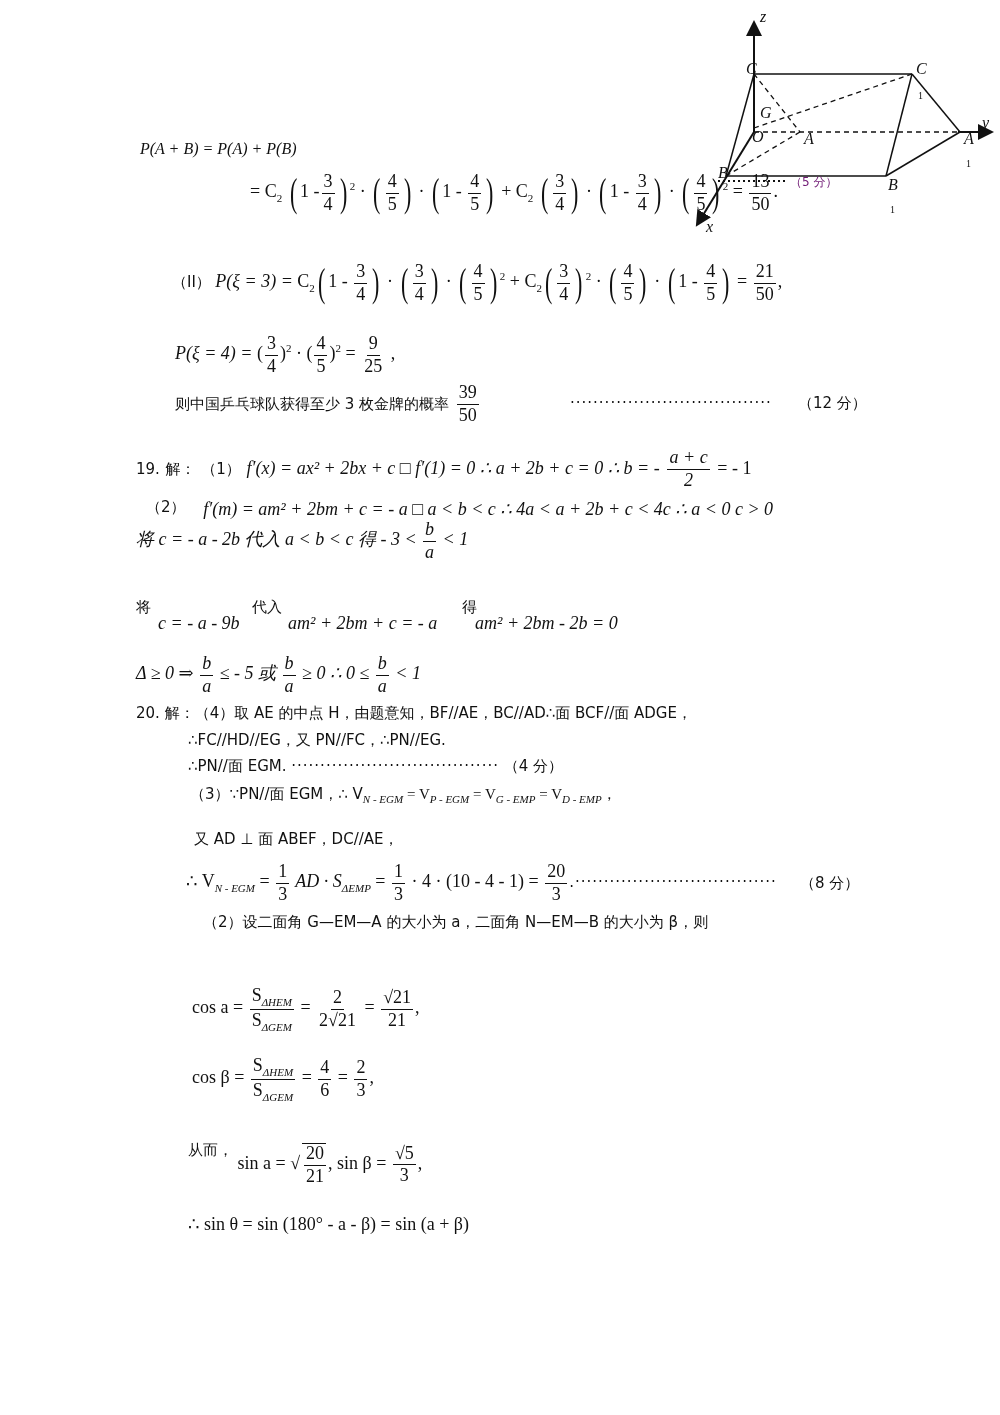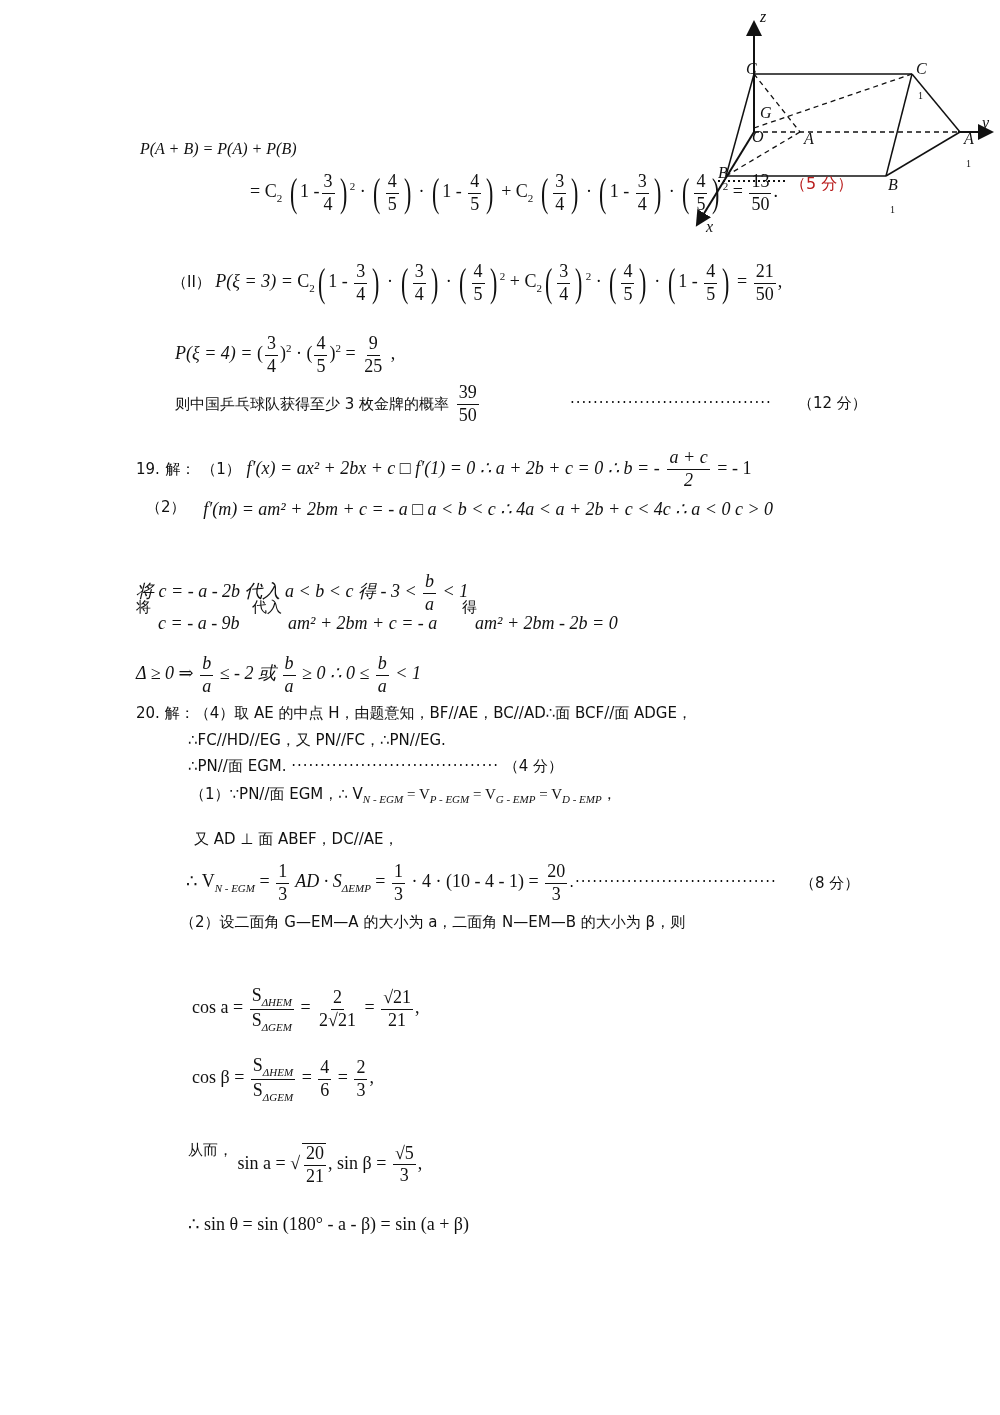--- a/index.html
+++ b/index.html
@@ -70,21 +70,21 @@
   <span class="figlabel" style="left:226px;top:60px;">C</span>
   <span class="figsub" style="left:228px;top:90px;">1</span>
   <span class="figlabel" style="left:70px;top:104px;">G</span>
   <span class="figlabel" style="left:62px;top:128px;">O</span>
   <span class="figlabel" style="left:114px;top:130px;">A</span>
   <span class="figlabel" style="left:274px;top:130px;">A</span>
   <span class="figsub" style="left:276px;top:158px;">1</span>
   <span class="figlabel" style="left:28px;top:164px;">B</span>
   <span class="figlabel" style="left:198px;top:176px;">B</span>
   <span class="figsub" style="left:200px;top:204px;">1</span>
-  <span class="cn" style="position:absolute;left:100px;top:174px;font-size:16px;color:#b91c1c;">（5 分）</span>
+  <span class="cn" style="position:absolute;left:100px;top:174px;font-size:12px;color:#701a75;">（5 分）</span>
 </div>
 
 <div class="line it" style="left:140px;top:141px;font-size:16px;">P(A + B) = P(A) + P(B)</div>
 
 <div class="line rm" style="left:212px;top:172px;margin-left:38px;">
   <span>= C</span><sub>2</sub>
   <span class="paren">(</span><span>1 -</span><span class="frac">
       <span class="num">3</span>
       <span class="den">4</span>
     </span><span class="paren">)</span><sup>2</sup> ·
@@ -181,21 +181,21 @@
       <span class="den">2</span>
     </span>
   <span class="rm">= - 1</span>
 </div>
 
 <div class="line" style="left:146px;top:500px;">
   <span class="cn" style="vertical-align:top;">（2）</span>
   <span class="it" style="margin-left:12px;">f′(m) = am² + 2bm + c = - a   □  a &lt; b &lt; c   ∴ 4a &lt; a + 2b + c &lt; 4c   ∴ a &lt; 0   c &gt; 0</span>
 </div>
 
-<div class="line it" style="left:136px;top:572px;">
+<div class="line it" style="left:136px;top:520px;">
   <span>将 c = - a - 2b 代入 a &lt; b &lt; c 得 - 3 &lt;</span>
   <span class="frac">
       <span class="num">b</span>
       <span class="den">a</span>
     </span>
   <span>&lt; 1</span>
 </div>
 
 <div class="line" style="left:136px;top:604px;height:36px;">
   <span class="cn" style="position:absolute;left:0;top:-4px;">将</span>
@@ -205,21 +205,21 @@
   <span class="cn" style="position:absolute;left:326px;top:-4px;">得</span>
   <span class="it" style="position:absolute;left:339px;top:10px;">am² + 2bm - 2b = 0</span>
 </div>
 
 <div class="line it" style="left:136px;top:654px;">
   <span class="rm">Δ ≥ 0 ⇒</span>
   <span class="frac">
       <span class="num">b</span>
       <span class="den">a</span>
     </span>
-  <span>≤ - 2 或</span>
+  <span>≤ - 5 或</span>
   <span class="frac">
       <span class="num">b</span>
       <span class="den">a</span>
     </span>
   <span>≥ 0      ∴ 0 ≤</span>
   <span class="frac">
       <span class="num">b</span>
       <span class="den">a</span>
     </span>
   <span>&lt; 1</span>
@@ -229,42 +229,42 @@
   <span>20.</span>
   <span>解：（4）取 AE 的中点 H，由题意知，BF//AE，BC//AD∴面 BCF//面 ADGE，</span>
 </div>
 <div class="line cn" style="left:188px;top:733px;">∴FC//HD//EG，又 PN//FC，∴PN//EG.</div>
 <div class="line cn" style="left:188px;top:759px;">
   <span>∴PN//面 EGM.</span>
   <span class="dots">····································</span>
   <span>（4 分）</span>
 </div>
 <div class="line cn" style="left:190px;top:787px;">
-  <span>（1）∵PN//面 EGM，∴ V</span><sub class="it">N - EGM</sub><span class="rm"> = V</span><sub class="it">P - EGM</sub><span class="rm"> = V</span><sub class="it">G - EMP</sub><span class="rm"> = V</span><sub class="it">D - EMP</sub><span>，</span>
+  <span>（3）∵PN//面 EGM，∴ V</span><sub class="it">N - EGM</sub><span class="rm"> = V</span><sub class="it">P - EGM</sub><span class="rm"> = V</span><sub class="it">G - EMP</sub><span class="rm"> = V</span><sub class="it">D - EMP</sub><span>，</span>
 </div>
 <div class="line cn" style="left:194px;top:832px;">又 AD ⊥ 面 ABEF，DC//AE，</div>
 
 <div class="line rm" style="left:186px;top:862px;">
   <span>∴ V</span><sub class="it">N - EGM</sub><span> = </span>
   <span class="frac">
       <span class="num">1</span>
       <span class="den">3</span>
     </span><span class="it"> AD · S</span><sub class="it">ΔEMP</sub><span> = </span>
   <span class="frac">
       <span class="num">1</span>
       <span class="den">3</span>
     </span><span> · 4 · (10 - 4 - 1) = </span>
   <span class="frac">
       <span class="num">20</span>
       <span class="den">3</span>
     </span><span class="cn dots">.···································</span>
 </div>
 <div class="line cn" style="left:800px;top:876px;">（8 分）</div>
 
-<div class="line cn" style="left:180px;top:915px;">（2）设二面角 G—EM—A 的大小为 a，二面角 N—EM—B 的大小为 β，则</div>
+<div class="line cn" style="left:203px;top:915px;">（2）设二面角 G—EM—A 的大小为 a，二面角 N—EM—B 的大小为 β，则</div>
 
 <div class="line rm" style="left:192px;top:986px;">
   <span>cos a = </span>
   <span class="frac">
       <span class="num">S<sub class="it">ΔHEM</sub></span>
       <span class="den">S<sub class="it">ΔGEM</sub></span>
     </span> =
   <span class="frac">
       <span class="num">2</span>
       <span class="den">2√21</span>

